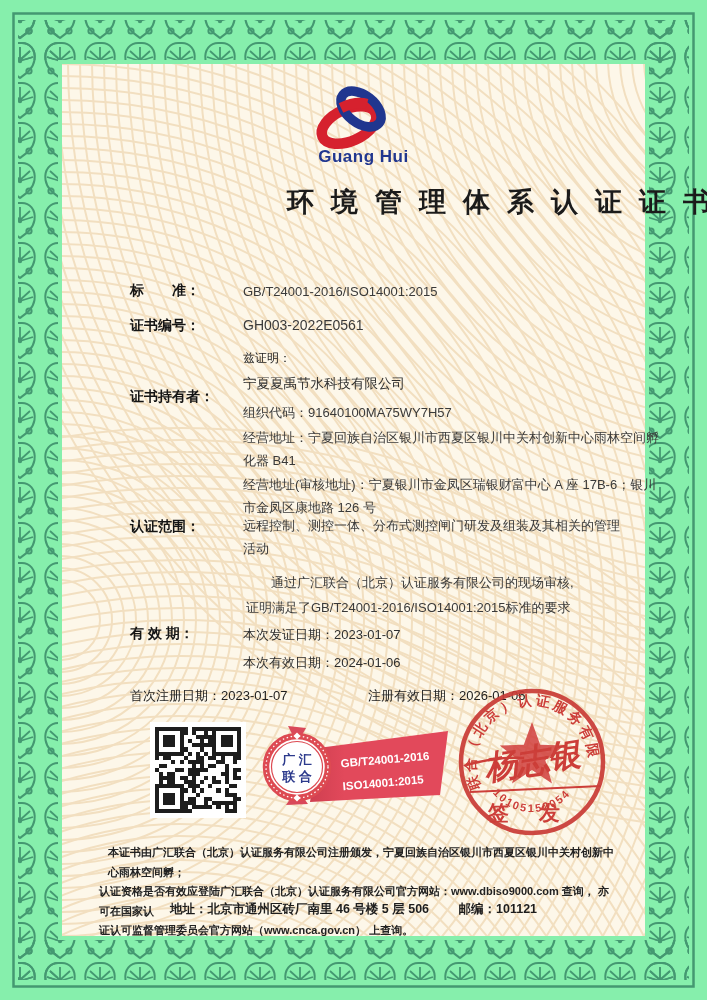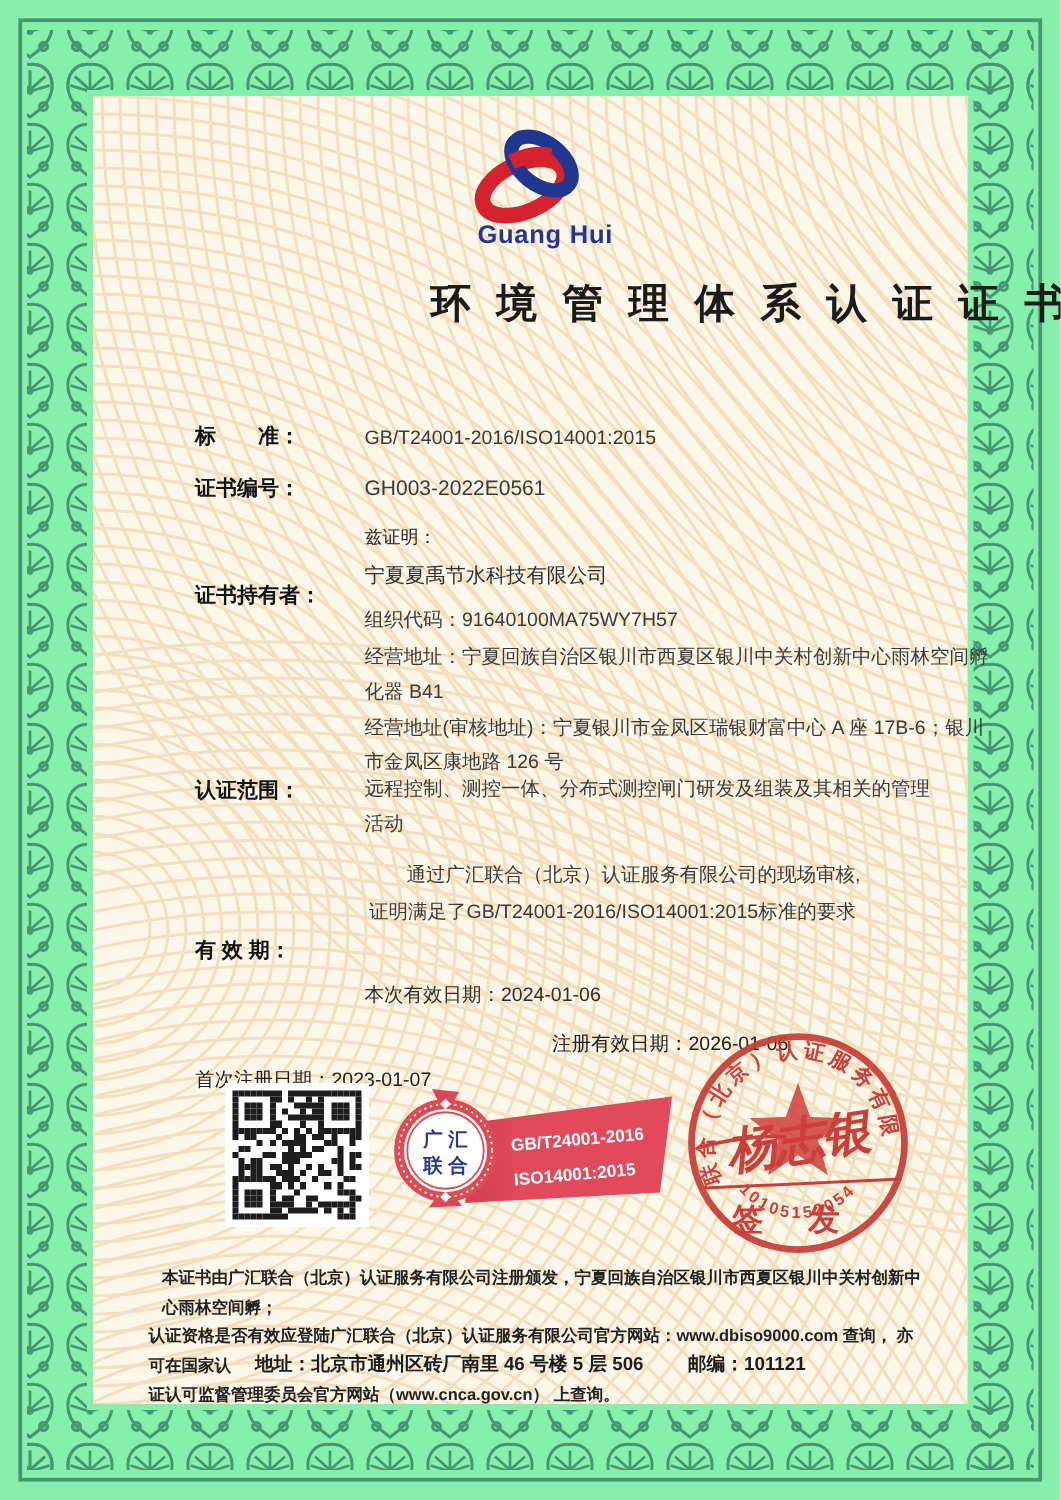--- a/index.html
+++ b/index.html
@@ -272,23 +272,24 @@
   <div class="abs val" style="left:243px;top:499px;text-align:center;">市金凤区康地路 126 号</div>
 
   <div class="abs lbl" style="left:130px;top:518px;">认证范围：</div>
   <div class="abs val" style="left:243px;top:517px;">远程控制、测控一体、分布式测控闸门研发及组装及其相关的管理</div>
   <div class="abs val" style="left:243px;top:540px;">活动</div>
 
   <div class="abs val" style="left:243px;top:574px;margin-left:28px;">通过广汇联合（北京）认证服务有限公司的现场审核,</div>
   <div class="abs val" style="left:246px;top:599px;">证明满足了GB/T24001-2016/ISO14001:2015标准的要求</div>
 
   <div class="abs lbl" style="left:130px;top:625px;text-align:right;">有 效 期：</div>
+  <div class="abs val" style="left:243px;top:626px;color:#2e2e2e;">本次发证日期：2023-01-07</div>
   <div class="abs val" style="left:243px;top:654px;color:#2e2e2e;">本次有效日期：2024-01-06</div>
 
-  <div class="abs val" style="left:130px;top:687px;color:#1d1d1d;margin-top:24px;">首次注册日期：2023-01-07</div>
+  <div class="abs val" style="left:130px;top:687px;color:#1d1d1d;">首次注册日期：2023-01-07</div>
   <div class="abs val" style="left:368px;top:687px;color:#1d1d1d;">注册有效日期：2026-01-06</div>
 
   <div class="qr" id="qr">
       <div class="qm on"></div>
       <div class="qm on"></div>
       <div class="qm on"></div>
       <div class="qm on"></div>
       <div class="qm on"></div>
       <div class="qm on"></div>
       <div class="qm on"></div>

